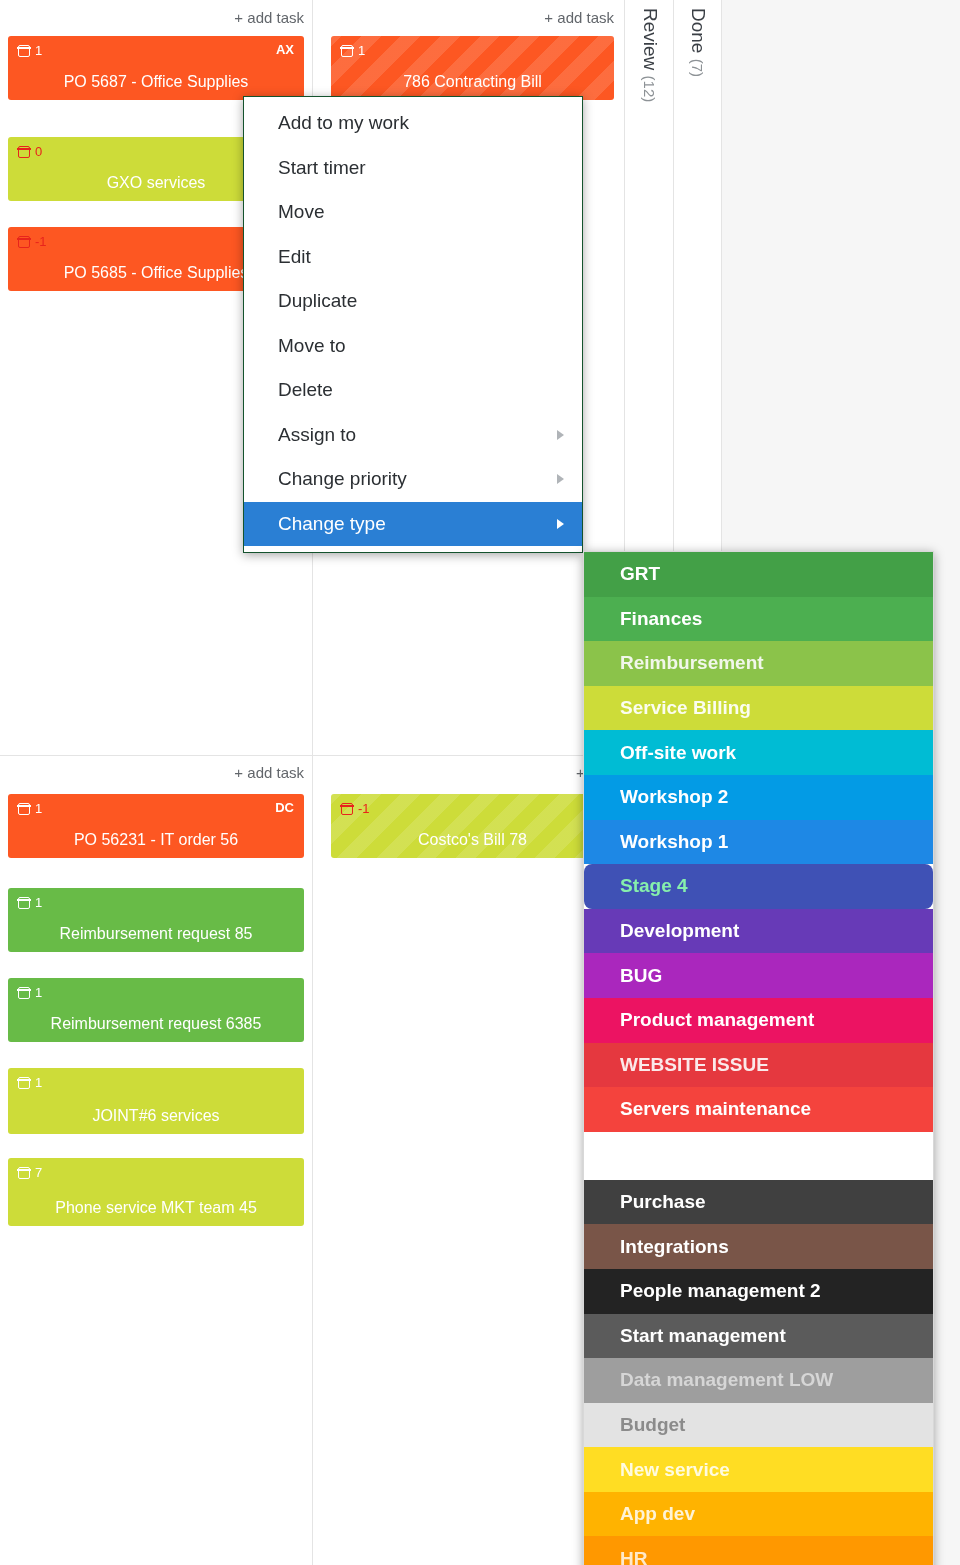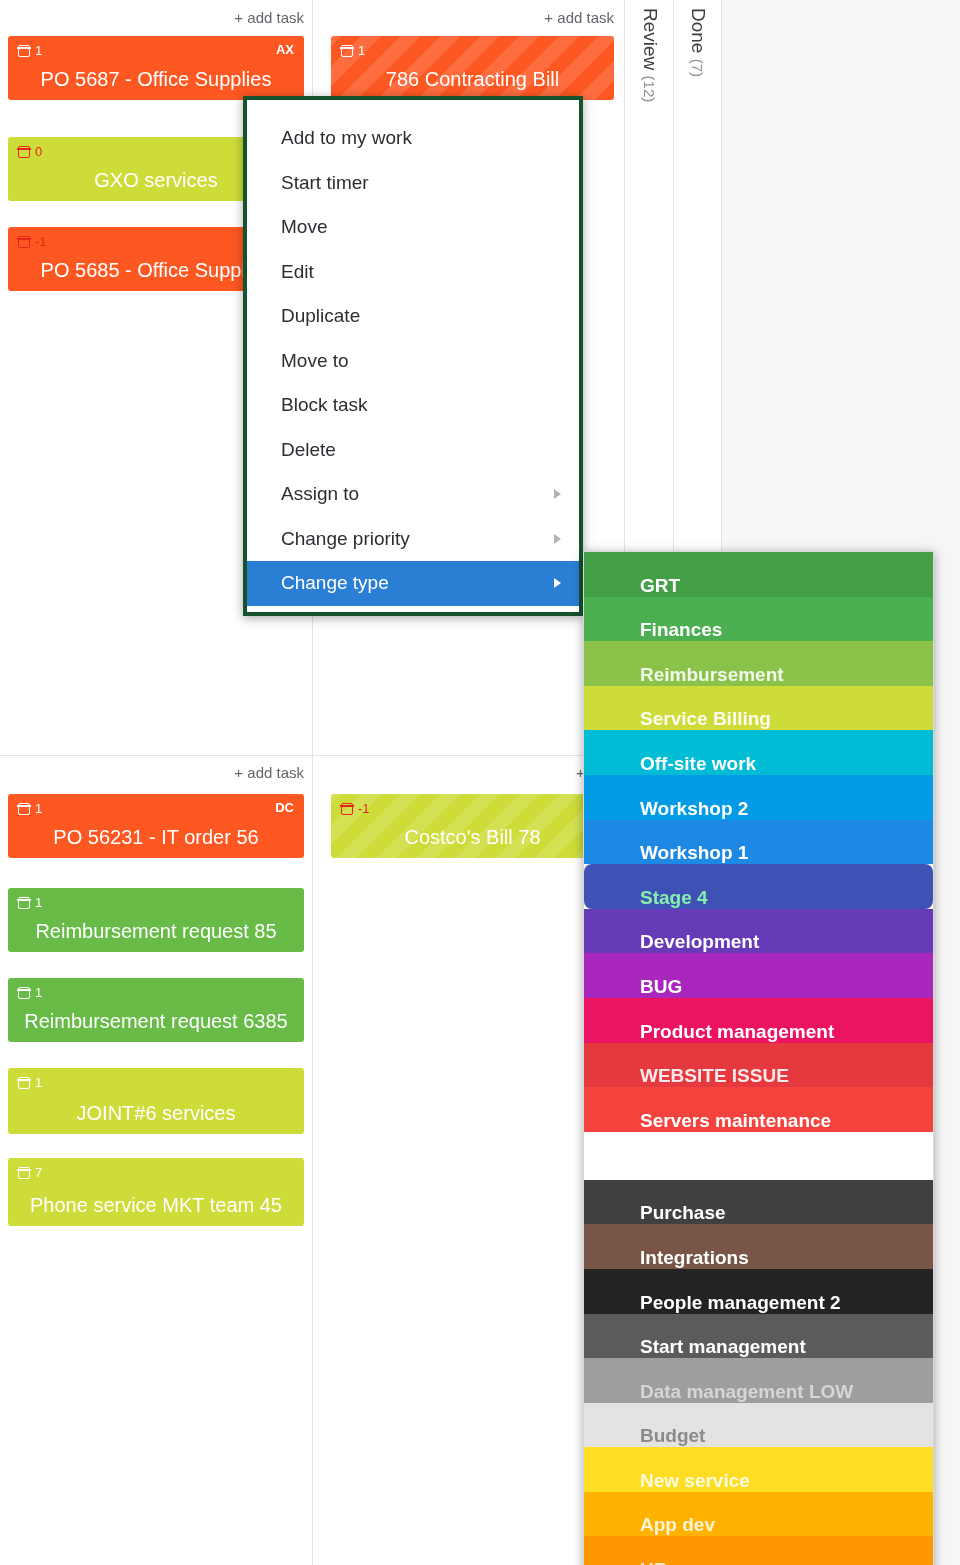--- a/index.html
+++ b/index.html
@@ -44,21 +44,21 @@
     position: absolute;
     border-radius: 3px;
     color: #ffffff;
     overflow: hidden;
   }
   .card .title {
     position: absolute;
     left: 0; right: 0;
     bottom: 9px;
     text-align: center;
-    font-size: 20px;
+    font-size: 16px;
     color: #ffffff;
     white-space: nowrap;
     overflow: hidden;
     text-overflow: clip;
     padding: 0 14px;
   }
   .card .date {
     position: absolute;
     top: 7px; left: 10px;
     font-size: 13px;
@@ -120,22 +120,22 @@
   .vcol .vcount {
     color: #8d9296;
     font-size: 15px;
   }
 
   
   .ctxmenu {
     position: absolute;
     background: #ffffff;
     box-shadow: 0 2px 10px rgba(0,0,0,0.35);
-    border: 4px solid #14532d;
-    padding: 16px 0 6px 0;
+    border: 1px solid #14532d;
+    padding: 4px 0 6px 0;
   }
   .ctxitem {
     height: 44.5px;
     display: flex;
     align-items: center;
     padding-left: 34px;
     font-size: 19px;
     color: #2b2f33;
     position: relative;
   }
@@ -157,22 +157,22 @@
   .typemenu {
     position: absolute;
     background: #ffffff;
     box-shadow: 0 2px 10px rgba(0,0,0,0.35);
     border: 1px solid #d8d8d8;
     overflow: hidden;
   }
   .typeitem {
     height: 44.6px;
     display: flex;
-    align-items: flex-end;
-    padding-left: 56px;
+    align-items: center;
+    padding-left: 36px;
     font-size: 19px;
     font-weight: bold;
     color: #ffffff;
     white-space: nowrap;
   }
 </style>
 </head>
 <body>
 
 <div id="root">
@@ -293,23 +293,20 @@
       <div class="ctxitem">
         <span>Edit</span>
       </div>
       <div class="ctxitem">
         <span>Duplicate</span>
       </div>
       <div class="ctxitem">
         <span>Move to</span>
       </div>
       <div class="ctxitem">
-        <span>Block task</span>
-      </div>
-      <div class="ctxitem">
         <span>Delete</span>
       </div>
       <div class="ctxitem">
         <span>Assign to</span>
         <span class="arrow"></span>
       </div>
       <div class="ctxitem">
         <span>Change priority</span>
         <span class="arrow"></span>
       </div>

